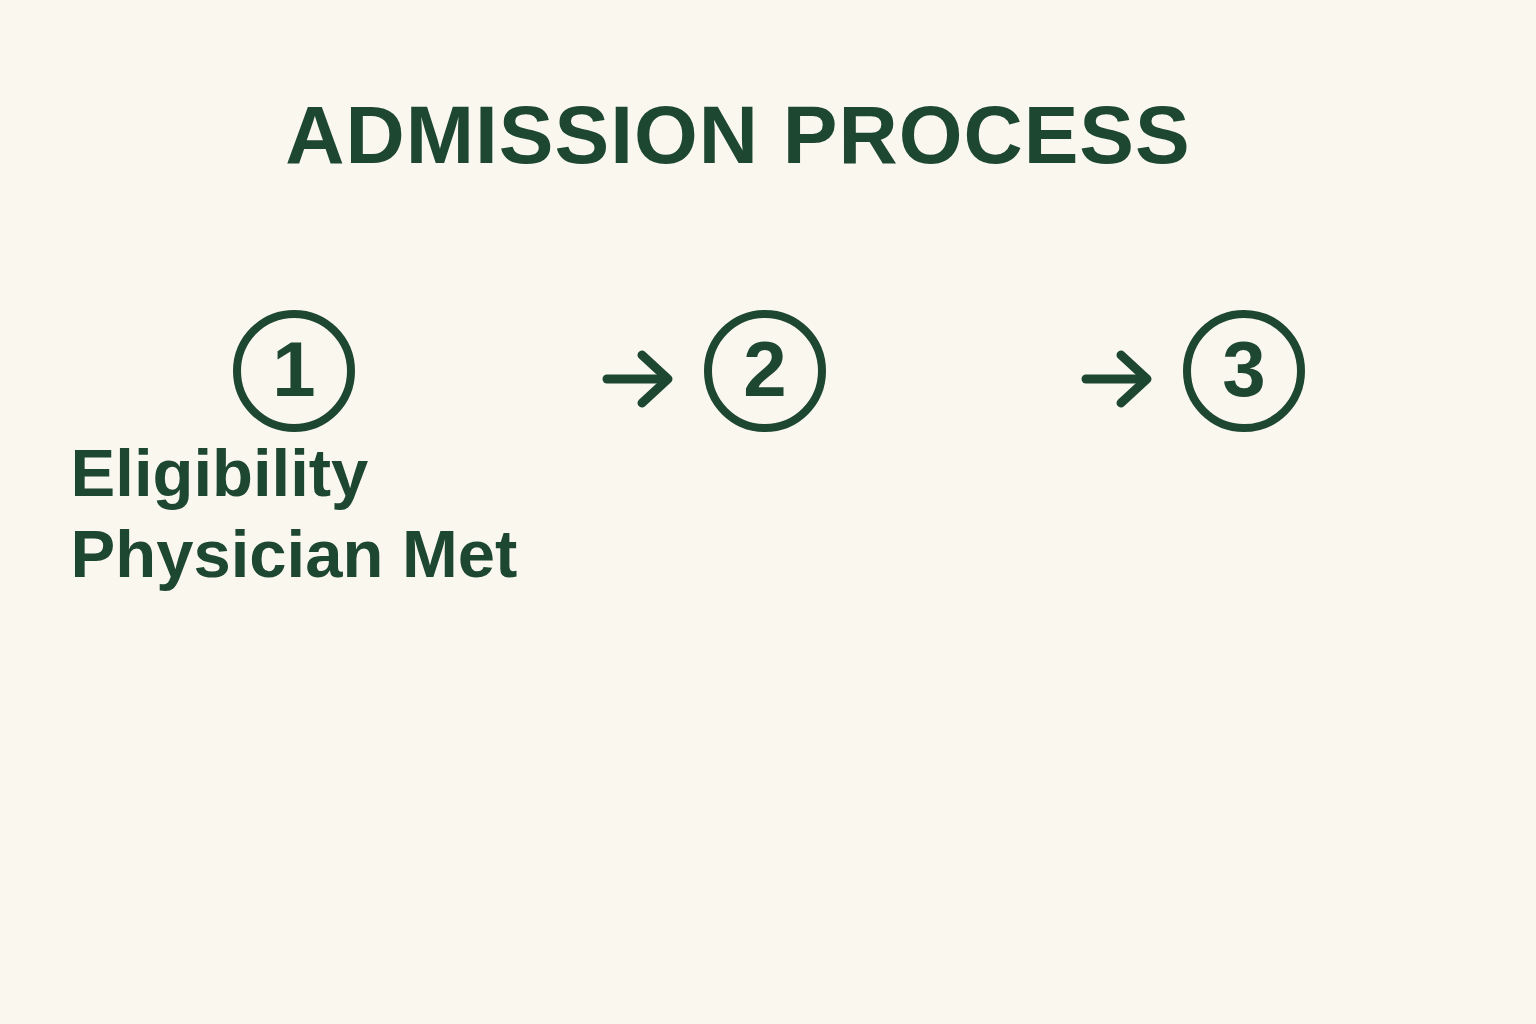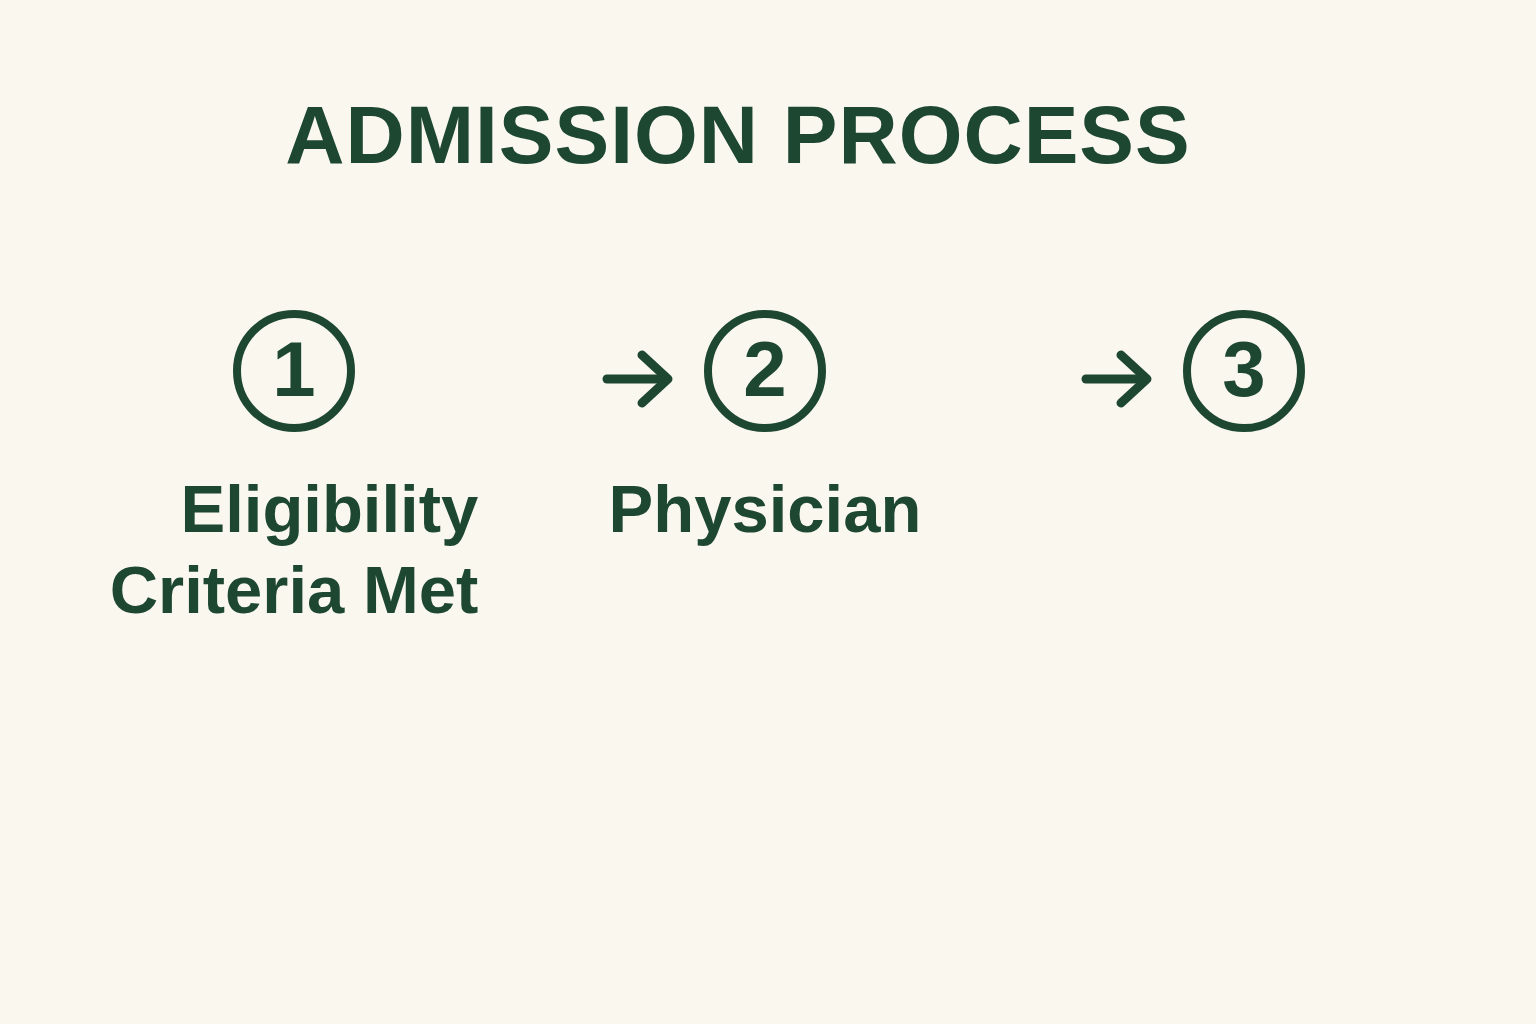--- a/index.html
+++ b/index.html
@@ -70,22 +70,21 @@
   }
   .arrow svg { display: block; width: 74px; height: 64px; }
   .arrow line, .arrow polyline {
     fill: none;
     stroke: var(--accent);
     stroke-width: 9;
     stroke-linecap: round;
     stroke-linejoin: round;
   }
   .label {
-    margin-top: 36px;
-    text-align: right;
+    text-align: left;
     font-size: 67px;
     font-weight: bold;
     line-height: 1.21;
     color: var(--accent);
     white-space: nowrap;
   }
 </style>
 </head>
 <body>
 
@@ -94,38 +93,37 @@
   <h1 class="title">ADMISSION PROCESS</h1>
 
   <div class="step step-1">
     <div class="circle-row">
       <div class="circle">
         <span class="num">1</span>
       </div>
     </div>
     <div class="label">
       <div>Eligibility</div>
-      <div>Criteria Met</div>
+      <div>Physician Met</div>
     </div>
   </div>
 
   <div class="step step-2">
     <div class="circle-row">
       <span class="arrow">
         <svg viewBox="0 0 74 64" xmlns="http://www.w3.org/2000/svg">
           <line x1="5" y1="32" x2="64" y2="32"></line>
           <polyline points="40,8 66,32 40,56"></polyline>
         </svg>
       </span>
       <div class="circle">
         <span class="num">2</span>
       </div>
     </div>
     <div class="label">
-      <div>Physician</div>
     </div>
   </div>
 
   <div class="step step-3">
     <div class="circle-row">
       <span class="arrow">
         <svg viewBox="0 0 74 64" xmlns="http://www.w3.org/2000/svg">
           <line x1="5" y1="32" x2="64" y2="32"></line>
           <polyline points="40,8 66,32 40,56"></polyline>
         </svg>

